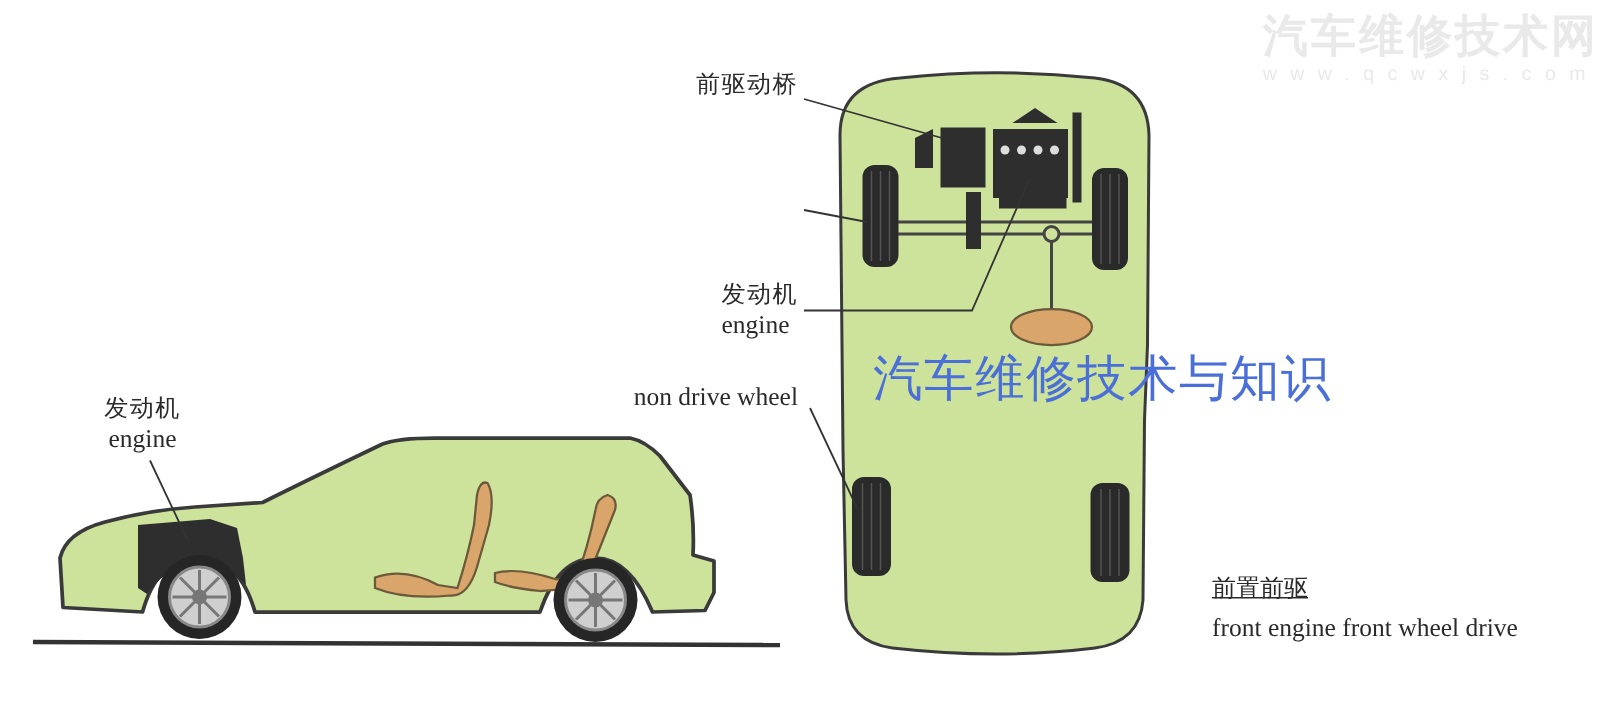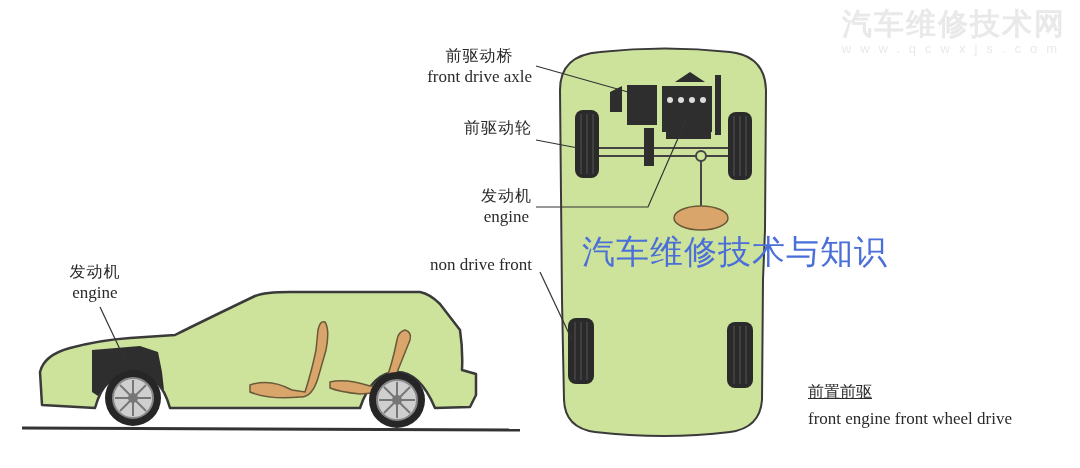--- a/index.html
+++ b/index.html
@@ -1,18 +1,18 @@
 <!DOCTYPE html>
 <html><head>
 <meta charset="utf-8">
 <style>
   html, body { margin:0; padding:0; background:#ffffff; }
   body { width:1080px; height:468px; position:relative; overflow:hidden;
          font-family:"Liberation Serif", "DejaVu Serif", serif; color:#2a2a2a; }
-  .lbl { position:absolute; text-align:center; line-height:1.25; }
+  .lbl { position:absolute; text-align:left; line-height:1.25; }
   .lbl .zh { font-family:"DejaVu Sans", sans-serif; font-size:16px; letter-spacing:1px; }
   .lbl .en { font-size:17px; }
   .wm { position:absolute; right:14px; top:4px; text-align:right; color:#e9e9e9; }
   .wm .big { font-family:"DejaVu Sans", sans-serif; font-weight:bold; font-size:30px; letter-spacing:2px; }
   .wm .small { font-family:"Liberation Sans", sans-serif; font-size:13px; letter-spacing:9px; margin-top:-4px; }
   .overlay { position:absolute; left:582px; top:230px; color:#4a6fd8;
              font-family:"DejaVu Sans", sans-serif; font-size:33px; letter-spacing:1px; }
   .caption { position:absolute; left:808px; top:378px; line-height:1.7; }
   .caption .zh { font-family:"DejaVu Sans", sans-serif; font-size:16px;text-decoration:underline; }
   .caption .en { font-size:17px; }
@@ -113,31 +113,29 @@
   </g>
 </svg>
 
 <div class="lbl" style="left:58px; top:262px; text-align:center; width:74px;">
   <div class="zh">发动机</div>
   <div class="en">engine</div>
 </div>
 
 <div class="lbl" style="right:548px; top:46px;">
   <div class="zh">前驱动桥</div>
-  <div class="en">front drive axle</div>
 </div>
 <div class="lbl" style="right:548px; top:118px;">
-  <div class="zh">前驱动轮</div>
 </div>
 <div class="lbl" style="right:548px; top:186px;">
   <div class="zh">发动机</div>
   <div class="en">engine</div>
 </div>
 <div class="lbl" style="right:548px; top:254px;">
-  <div class="en">non drive front</div>
+  <div class="en">non drive wheel</div>
 </div>
 
 <div class="overlay">汽车维修技术与知识</div>
 
 <div class="caption">
   <div class="zh">前置前驱</div>
   <div class="en">front engine front wheel drive</div>
 </div>
 
 </body></html>

